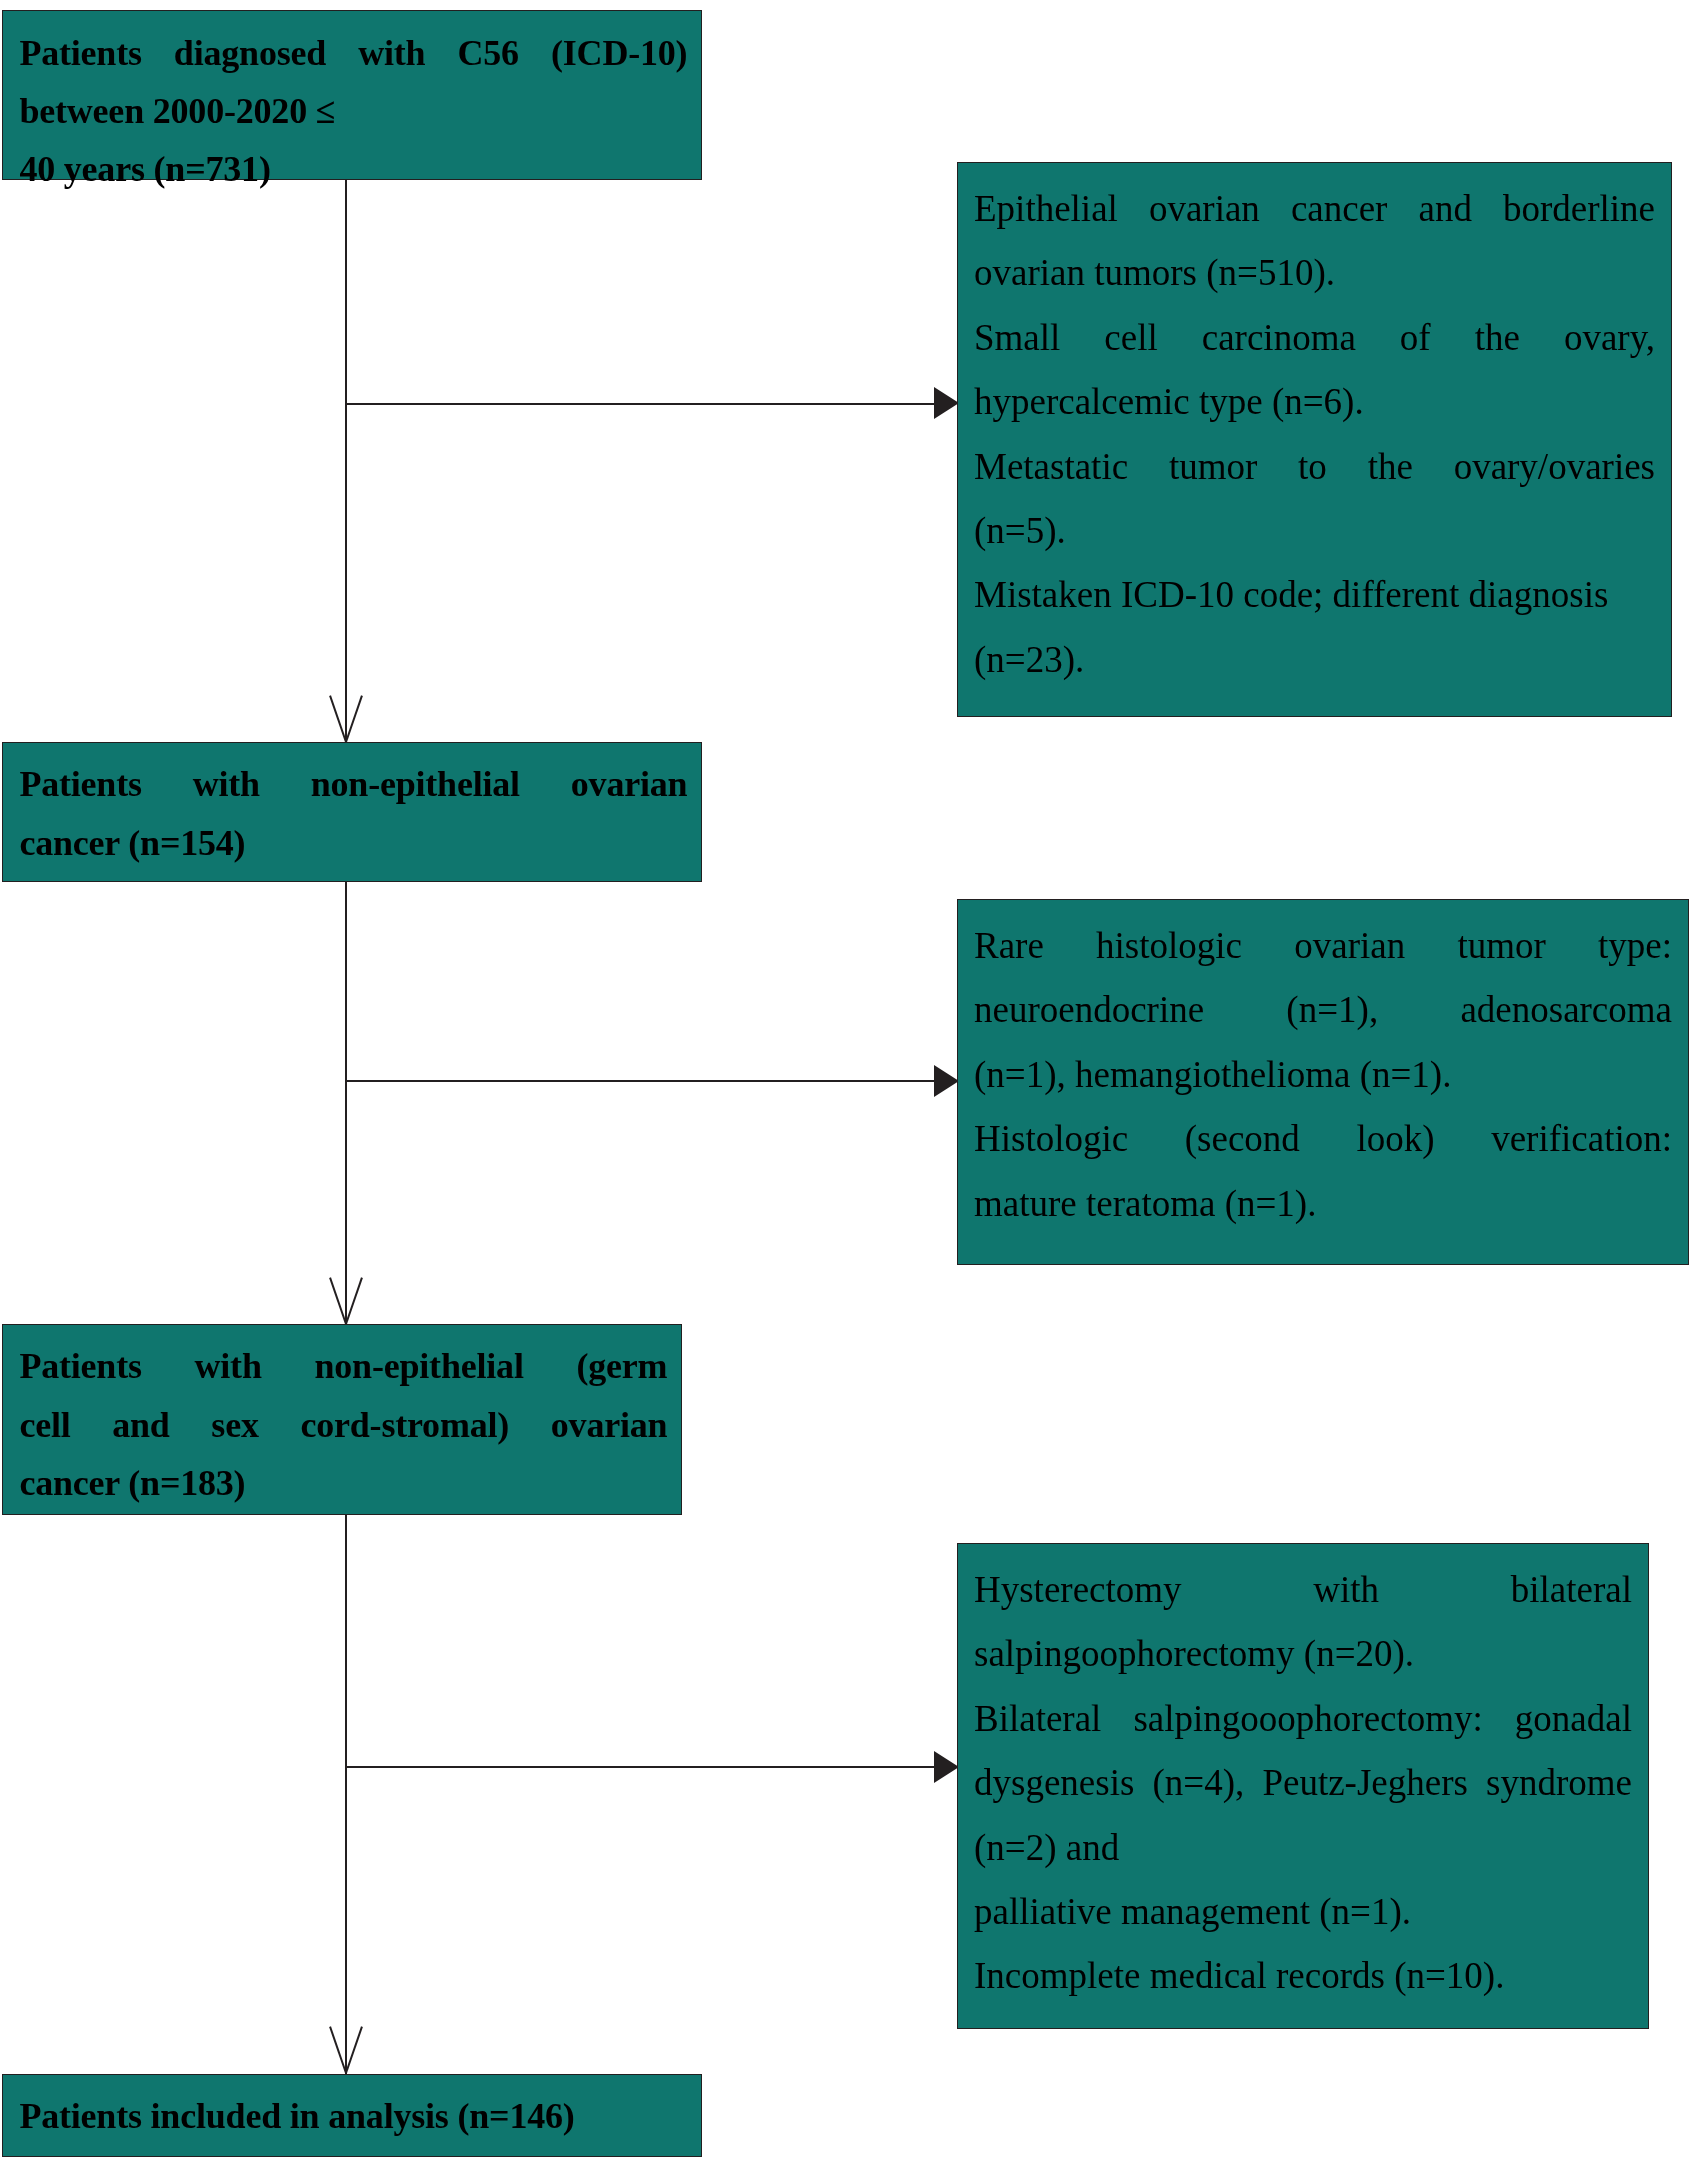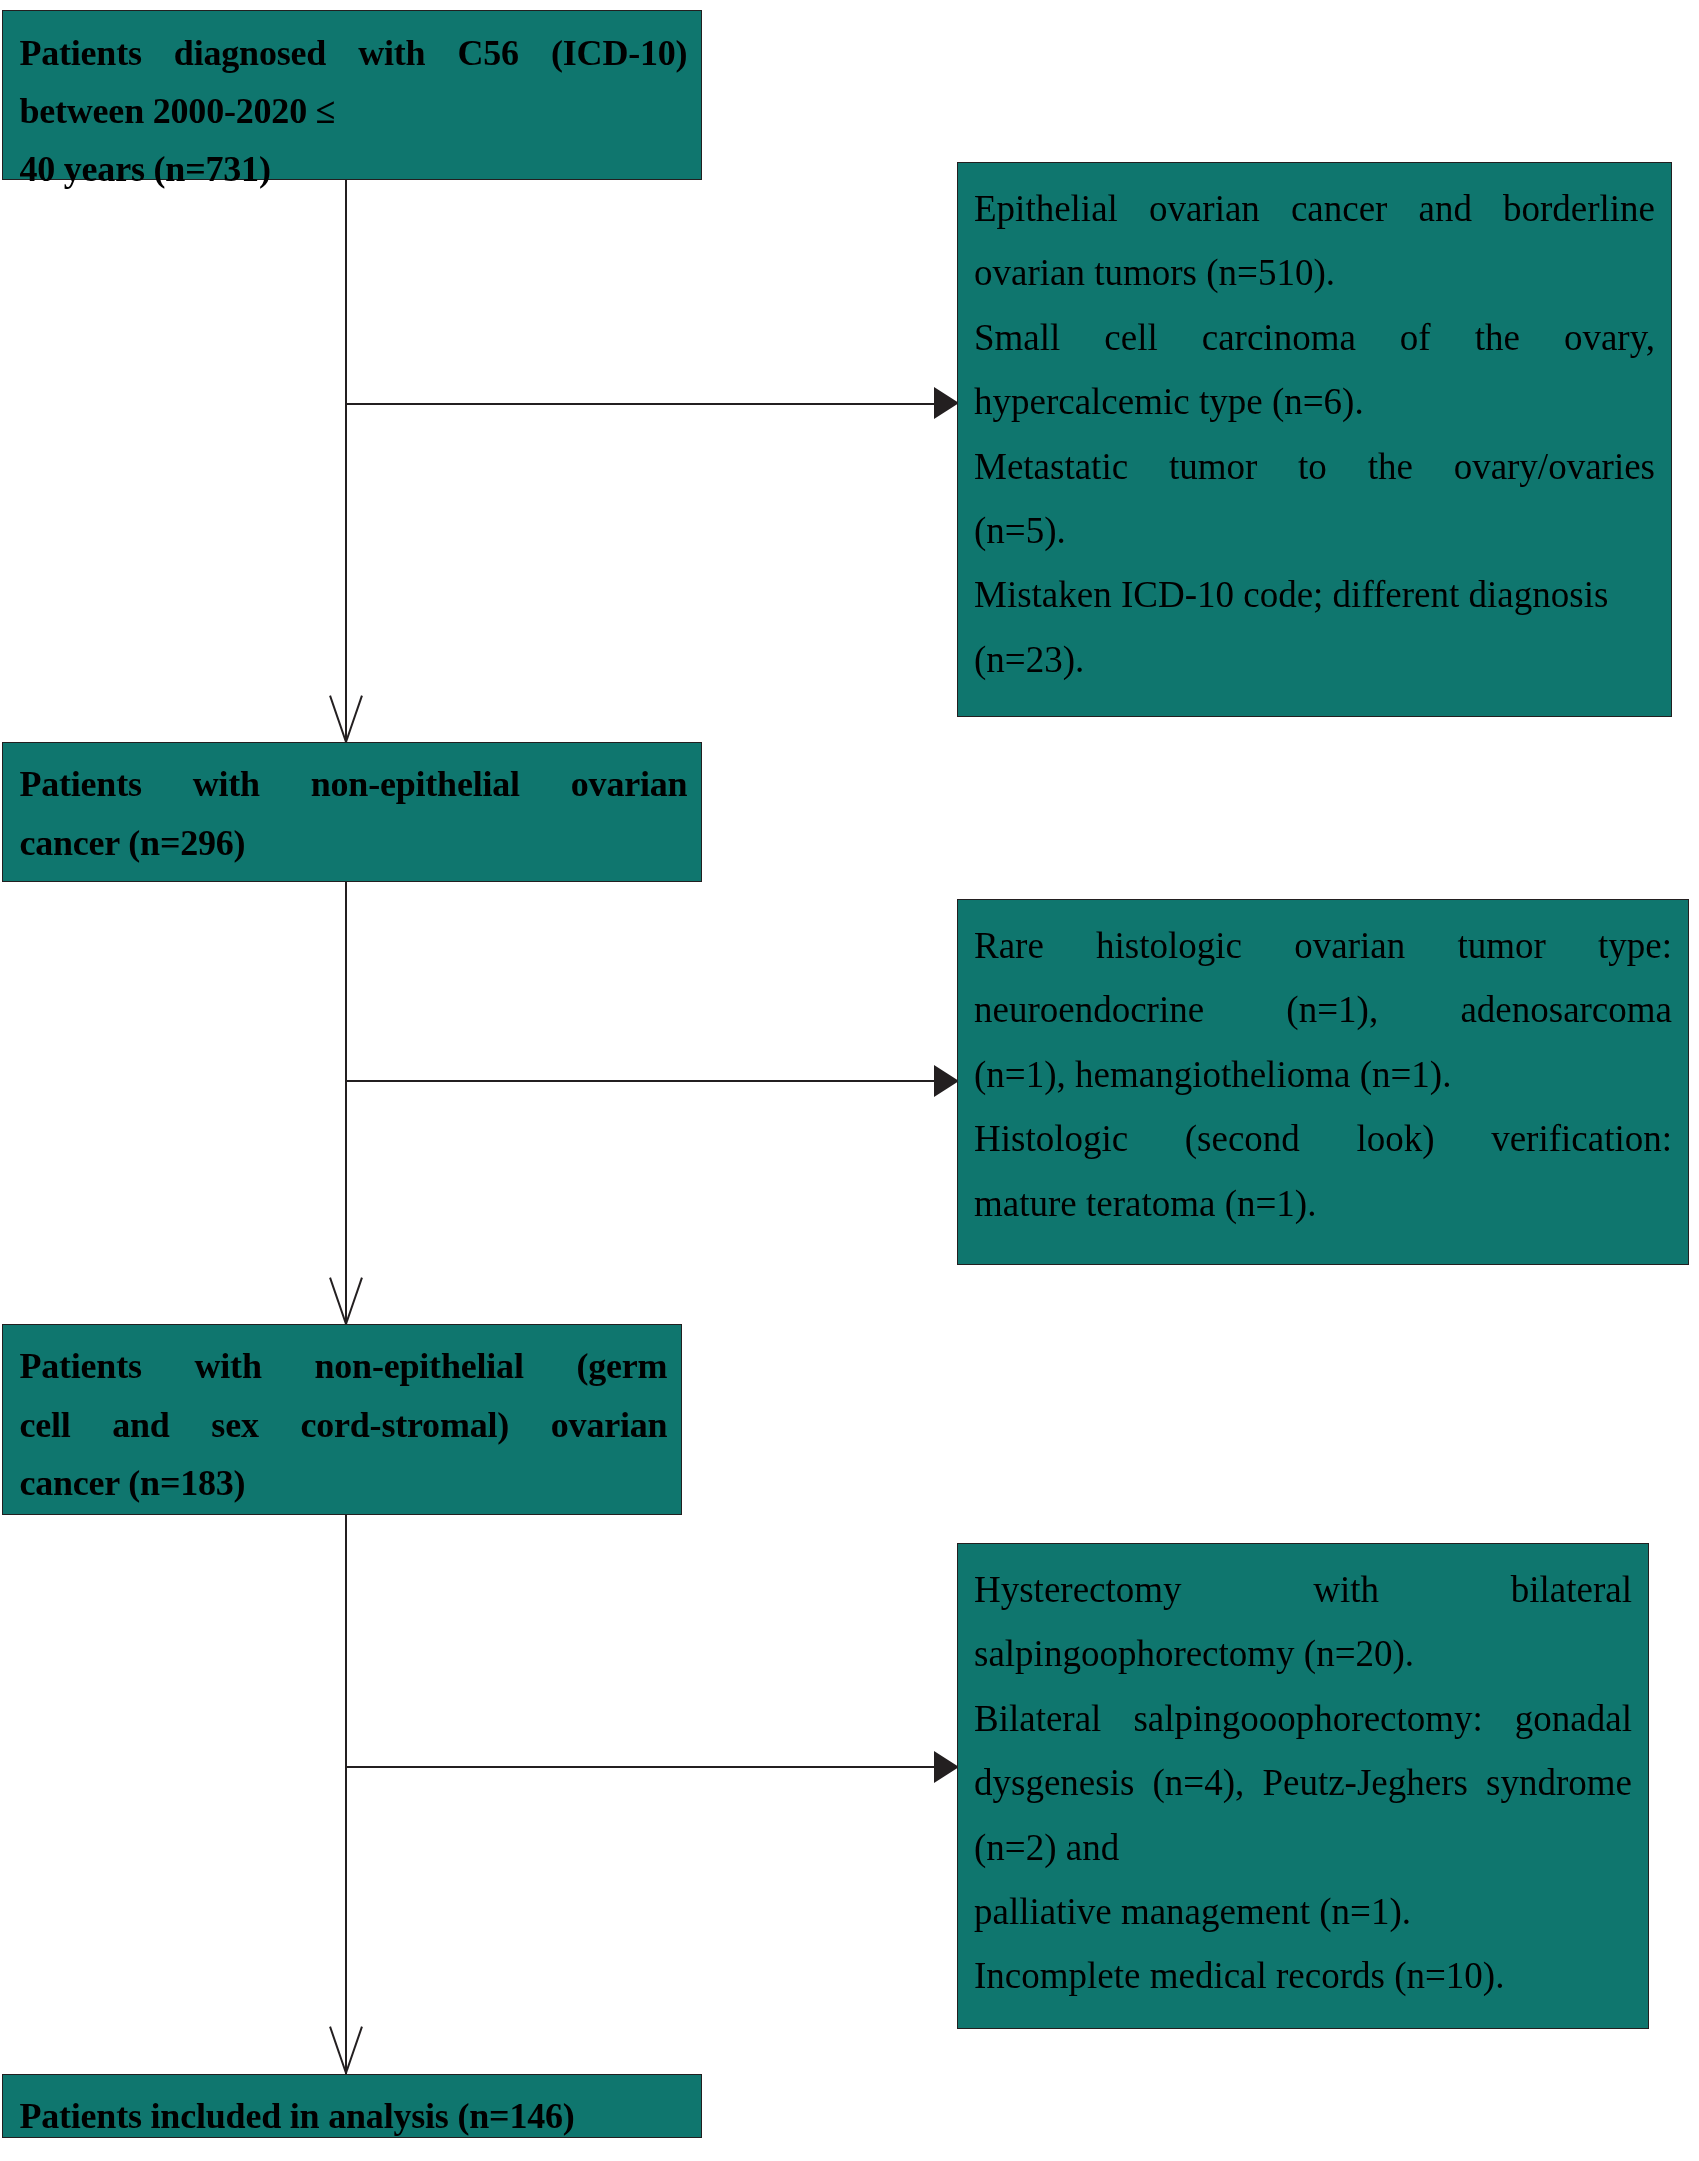--- a/index.html
+++ b/index.html
@@ -138,21 +138,21 @@
       <p>
         <span class="last-line">Mistaken ICD-10 code; different diagnosis</span>
         <span class="last-line">(n=23).</span>
       </p>
     </div>
   </div>
 
   <div class="box primary" style="left:2.4px; top:742px; width:700px; height:140px;">
     <div class="box-inner">
       <span class="just-line">Patients with non-epithelial ovarian</span>
-      <span class="last-line">cancer (n=296)</span>
+      <span class="last-line">cancer (n=154)</span>
     </div>
   </div>
 
   <div class="vline" style="left:345px; top:882px; height:444px;"></div>
   <div class="arrow-down" style="left:345px; top:1275px;">
     <i class="l"></i>
       <i class="r"></i>
   </div>
 
   <div class="hline" style="left:345px; top:1080px; width:590px;"></div>
@@ -202,20 +202,20 @@
       </p>
       <p>
         <span class="last-line">palliative management (n=1).</span>
       </p>
       <p>
         <span class="last-line">Incomplete medical records (n=10).</span>
       </p>
     </div>
   </div>
 
-  <div class="box primary" style="left:2.4px; top:2074px; width:700px; height:64px;">
+  <div class="box primary" style="left:2.4px; top:2074px; width:700px; height:83px;">
     <div class="box-inner">
       <span class="last-line">Patients included in analysis (n=146)</span>
     </div>
   </div>
 
 </div>
 
 
 </body></html>

